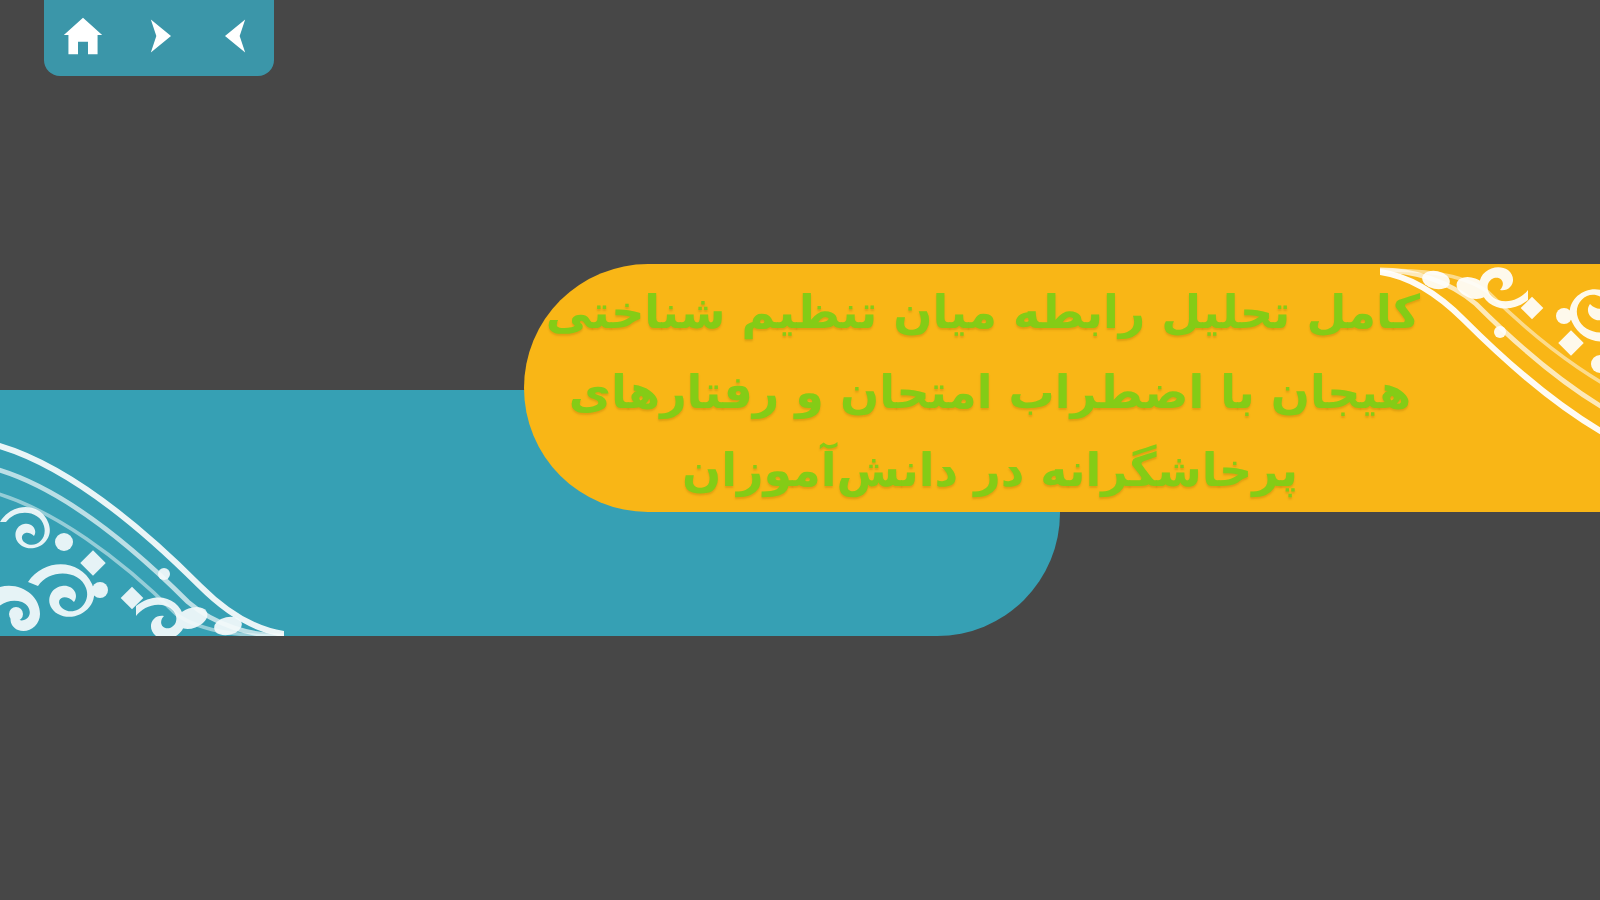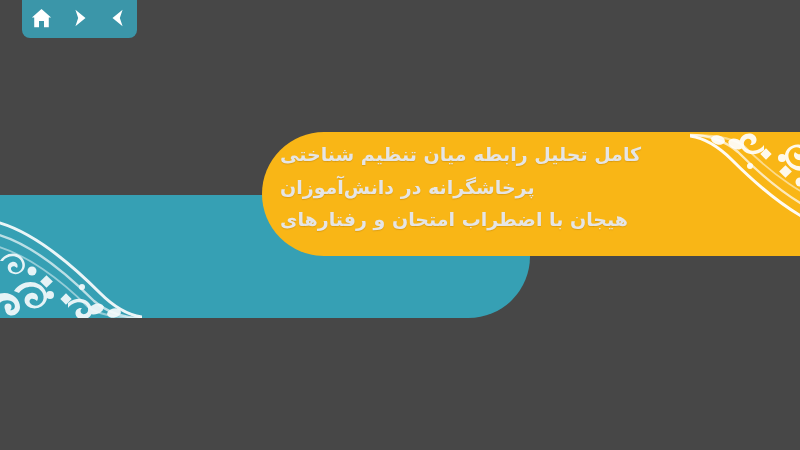--- a/index.html
+++ b/index.html
@@ -87,24 +87,24 @@
     height: 118px;
   }
 
   
   .title-block {
     position: absolute;
     left: 280px;
     top: 138px;
     width: 430px;
     z-index: 30;
-    text-align: left;
+    text-align: center;
     direction: rtl;
-    color: #e5e5e5;
-    font-size: 19px;
+    color: #84cc16;
+    font-size: 23px;
     line-height: 1.72;
     font-weight: 700;
     text-shadow: 0 1px 1px rgba(130,80,0,.22);
   }
   .title-block .ln { display: block; white-space: nowrap; }
 </style>
 </head>
 <body>
 
 <div id="slide">
@@ -161,22 +161,22 @@
                  c2,-3 0,-6 -3,-5 c-4,1 -4,7 1,9 c6,2 12,-1 15,-6 z"></path>
         <circle cx="134" cy="14" r="3.5"></circle>
         <circle cx="60" cy="34" r="3"></circle>
         <circle cx="126" cy="78" r="3"></circle>
       </g>
     </svg>
   </div>
 
   <div class="title-block">
     <span class="ln">کامل تحلیل رابطه میان تنظیم شناختی</span>
+    <span class="ln">هیجان با اضطراب امتحان و رفتارهای</span>
     <span class="ln">پرخاشگرانه در دانش‌آموزان</span>
-    <span class="ln">هیجان با اضطراب امتحان و رفتارهای</span>
   </div>
 
   <div class="navbar">
     <button class="nav-btn" title="قبلی">
       <svg viewBox="0 0 24 24" width="22" height="22">
         <path d="M17 3 L6 12 L17 21 L14 12 Z" fill="#ffffff"></path>
       </svg>
     </button>
     <button class="nav-btn" title="بعدی">
       <svg viewBox="0 0 24 24" width="22" height="22">

